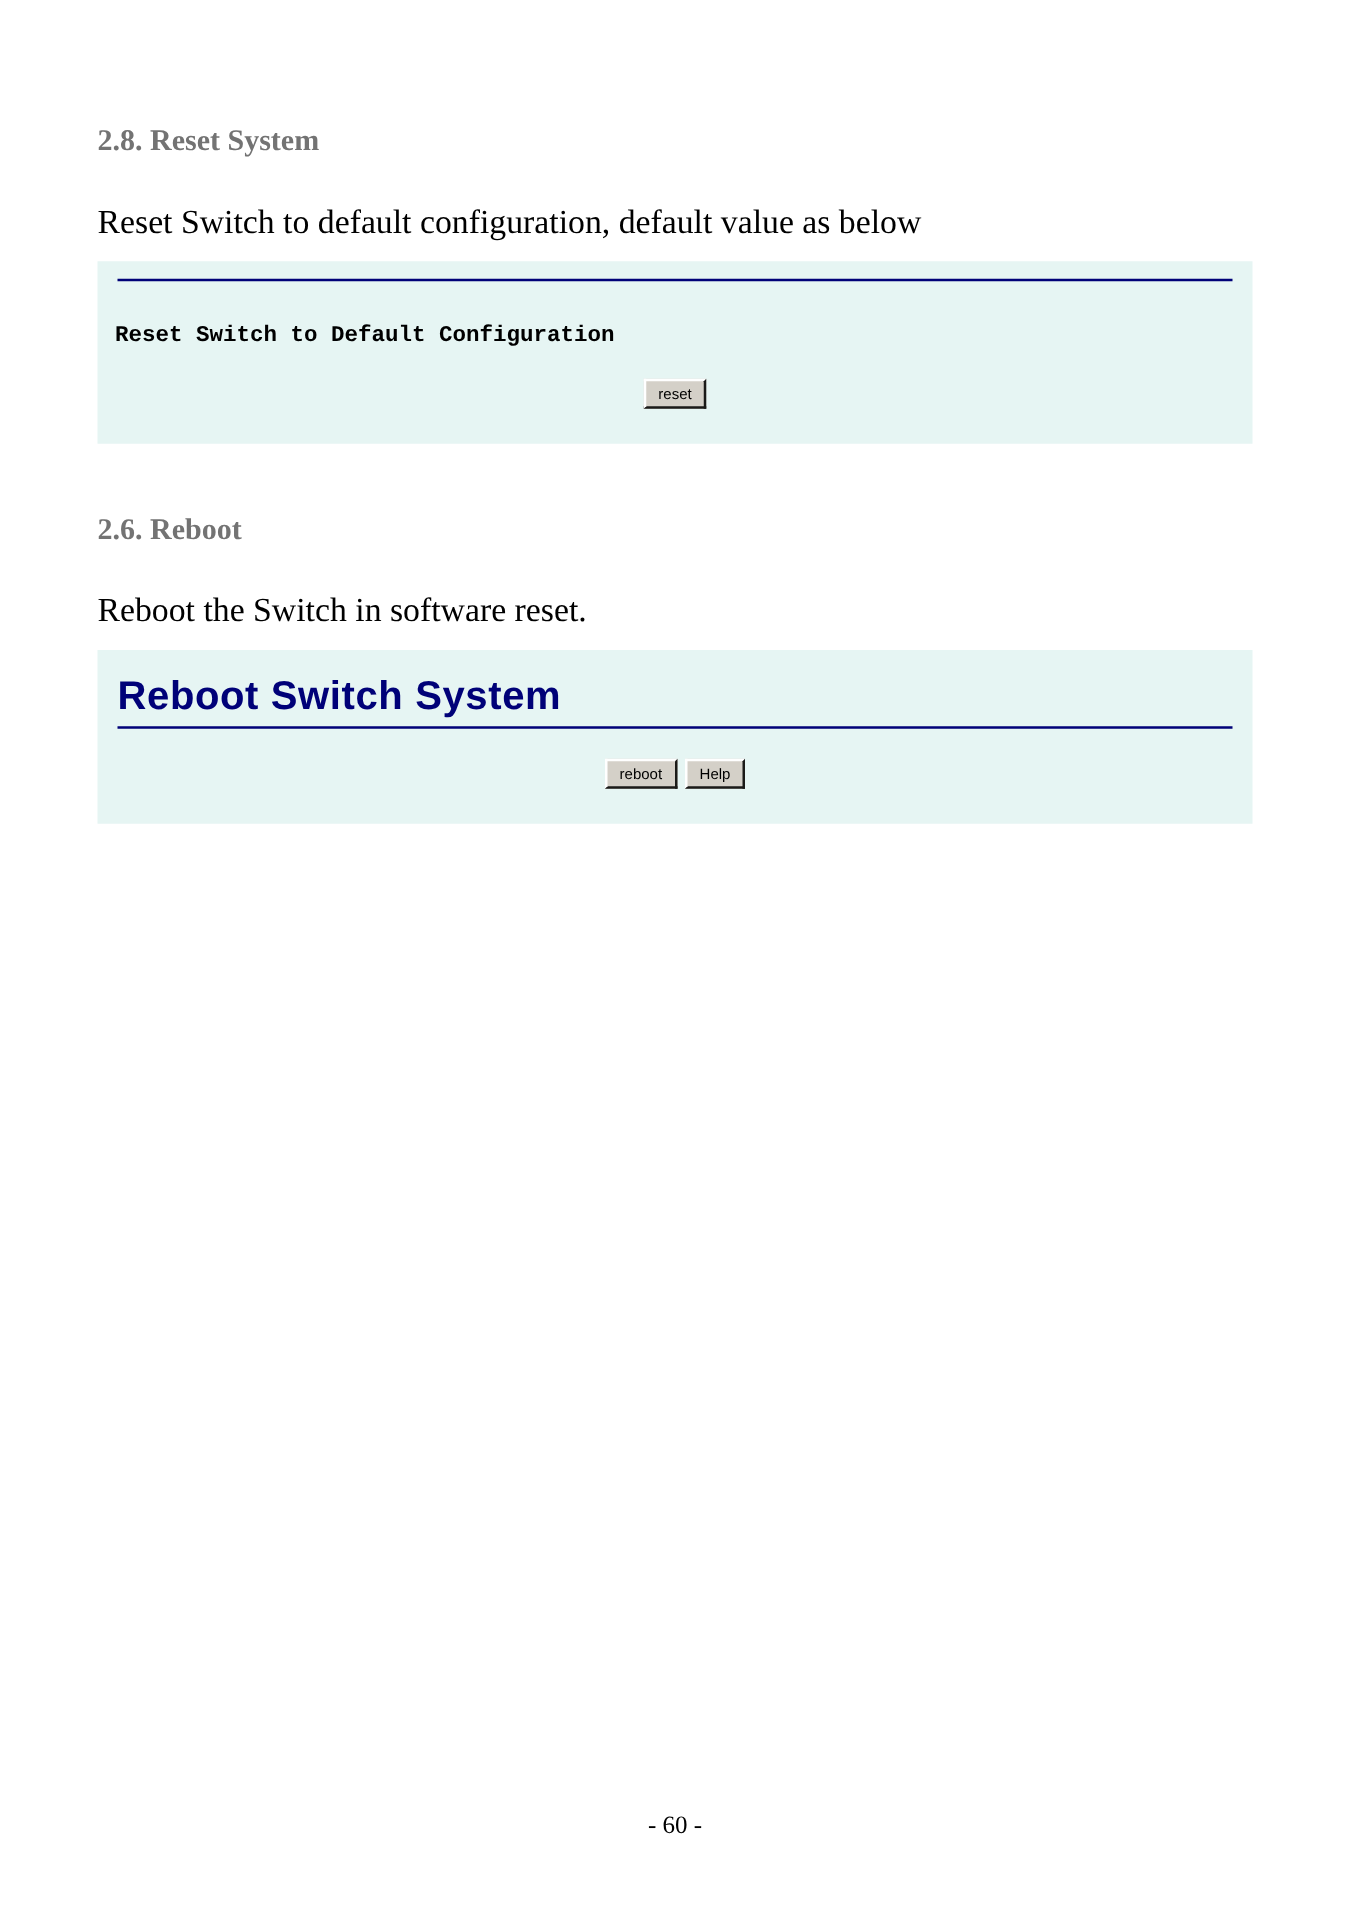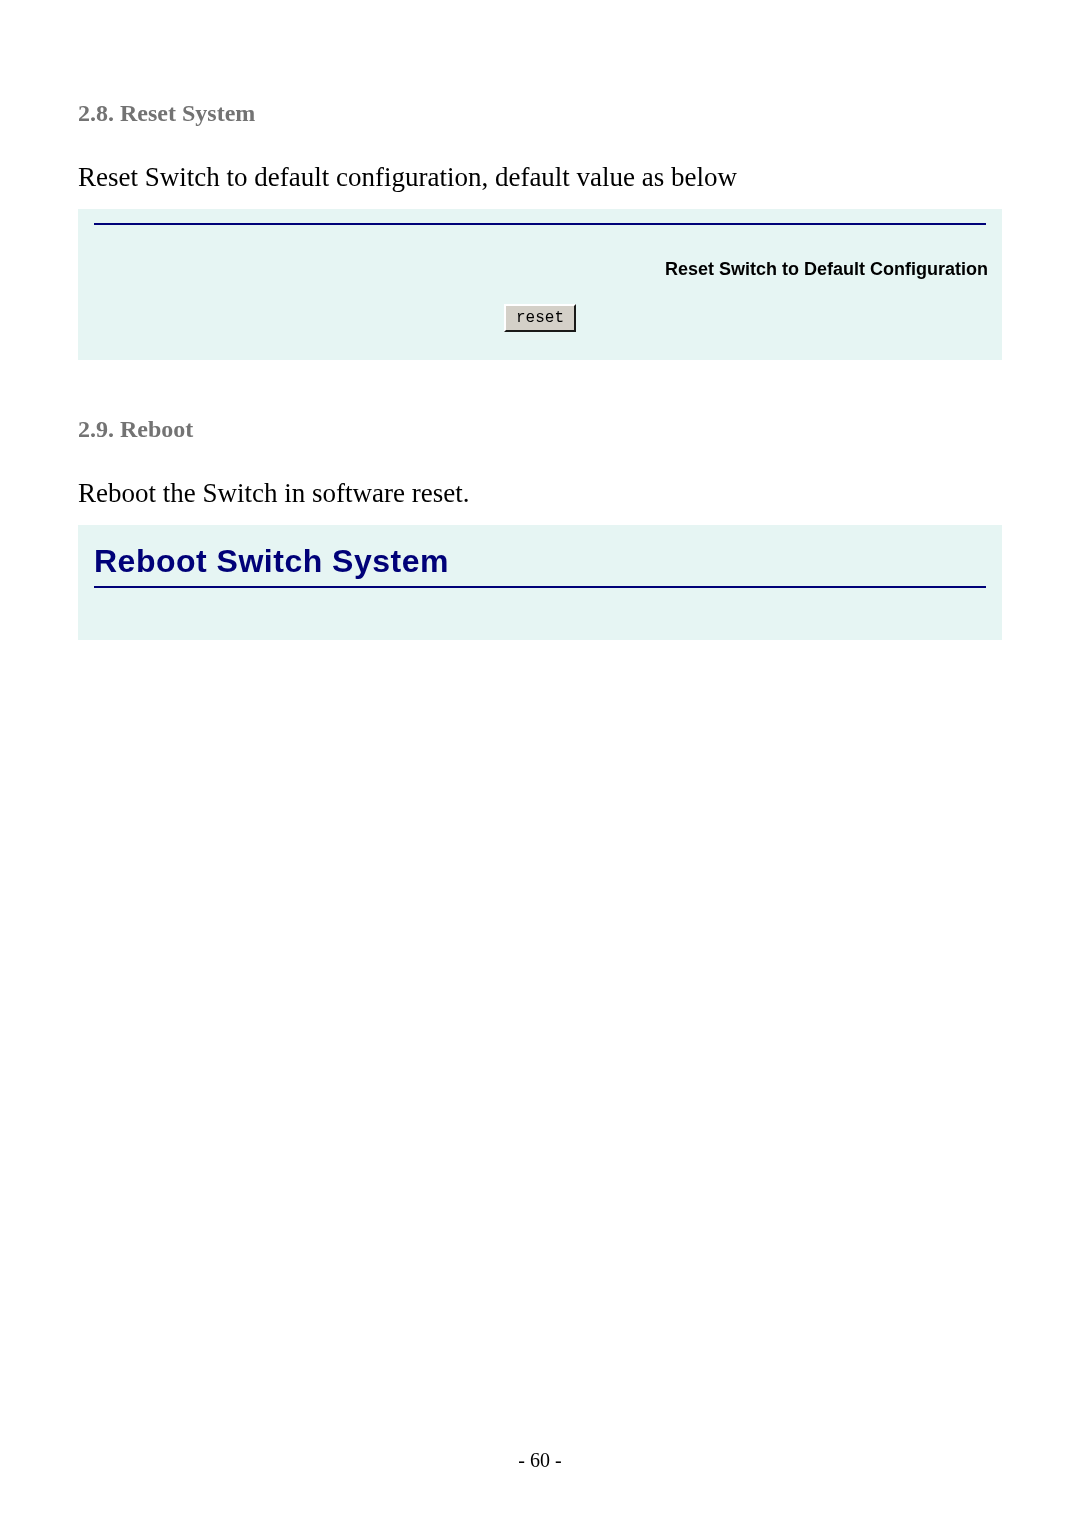--- a/index.html
+++ b/index.html
@@ -43,33 +43,33 @@
       color: #000178;
       padding: 4px 0 6px 2px;
       letter-spacing: 0.5px;
     }
     .panel-divider {
       border: none;
       border-top: 2px solid #000178;
       margin: 0 2px 34px 2px;
     }
     .panel-subheading {
-      font-family: Liberation Sans, sans-serif;
+      font-family: Liberation Mono, monospace;
       font-weight: bold;
       font-size: 18px;
-      text-align: right;
+      text-align: left;
       color: #000;
       margin-bottom: 24px;
     }
     .btn-row {
       text-align: center;
     }
     .ui-btn {
-      font-family: Liberation Mono, monospace;
-      font-size: 16px;
+      font-family: Liberation Sans, sans-serif;
+      font-size: 12px;
       background: #d4d0c8;
       border: 2px outset #fff;
       border-right-color: #6f6c63;
       border-bottom-color: #6f6c63;
       padding: 3px 10px;
       color: #000;
       cursor: pointer;
       display: inline-block;
       margin: 0 1px;
     }
@@ -93,23 +93,27 @@
 <div class="panel">
   <div class="panel-inner">
     <hr class="panel-divider">
     <div class="panel-subheading">Reset Switch to Default Configuration</div>
     <div class="btn-row">
       <button class="ui-btn">reset</button>
     </div>
   </div>
 </div>
 
-<div class="section-heading">2.9. Reboot</div>
+<div class="section-heading">2.6. Reboot</div>
 <div class="section-body">Reboot the Switch in software reset.</div>
 
 <div class="panel">
   <div class="panel-inner">
     <div class="panel-title">Reboot Switch System</div>
     <hr class="panel-divider" style="margin-bottom:24px;">
+    <div class="btn-row">
+      <button class="ui-btn">reboot</button>
+      <button class="ui-btn">Help</button>
+    </div>
   </div>
 </div>
 
 <div class="page-number">- 60 -</div>
 
 </body></html>

